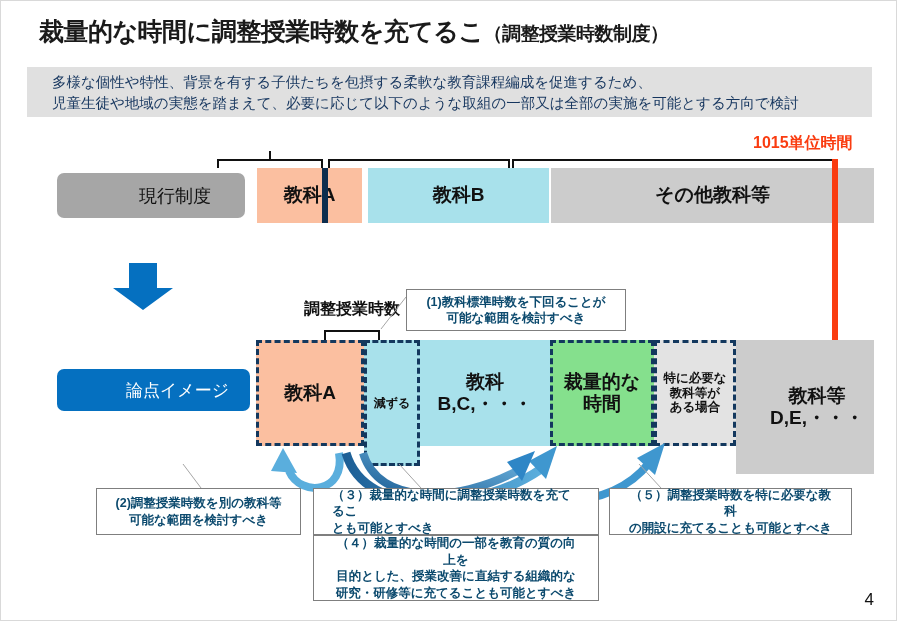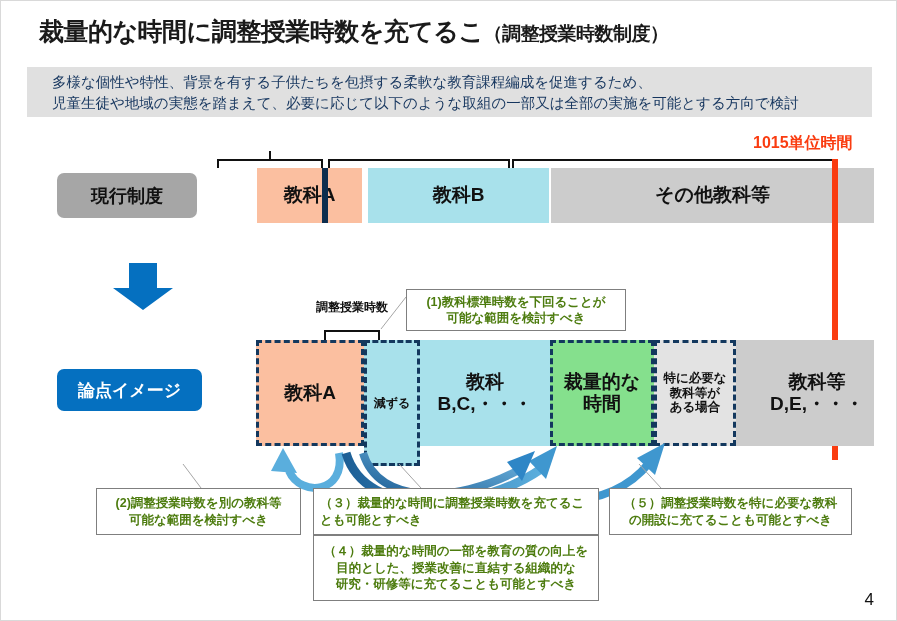--- a/index.html
+++ b/index.html
@@ -81,23 +81,24 @@
     border: 3px dashed #13385e;
   }
 
   
   .badge {
     position: absolute;
     display: flex;
     align-items: center;
     justify-content: center;
     border-radius: 7px;
-    font-weight: bold;
+    font-weight: normal;
     color: #ffffff;
     font-size: 18px;
+    padding-left: 48px;
   }
   #badge-current {
     left: 56px; top: 172px;
     width: 140px; height: 45px;
     background: #a6a6a6;
     color: #111111;
   }
   #badge-proposal {
     left: 56px; top: 368px;
     width: 145px; height: 42px;
@@ -165,49 +166,49 @@
     left: 108px; top: 262px;
     width: 68px; height: 48px;
   }
 
   
   #r2-a    { left: 215px; top: 339px; width: 108px; height: 106px; font-size: 19px; }
   #r2-gen  { left: 323px; top: 339px; width: 56px;  height: 126px; font-size: 12px; }
   #r2-bcd  { left: 379px; top: 339px; width: 130px; height: 106px; font-size: 19px; border:none; }
   #r2-disc { left: 509px; top: 339px; width: 104px; height: 106px; font-size: 19px; }
   #r2-need { left: 613px; top: 339px; width: 82px;  height: 106px; font-size: 12.5px; }
-  #r2-de   { left: 695px; top: 339px; width: 138px; height: 106px; font-size: 19px; border:none;padding-left:24px; }
+  #r2-de   { left: 695px; top: 339px; width: 138px; height: 134px; font-size: 19px; border:none;padding-left:24px; }
 
   
   #brk4 {
     position: absolute;
     left: 323px; top: 329px; width: 56px; height: 10px;
     border-top: 2px solid #111; border-left: 2px solid #111; border-right: 2px solid #111;
     box-sizing: border-box;
   }
   #brk4-label {
     position: absolute; left: 273px; top: 298px; width: 156px;
-    text-align: center; font-size: 12px; font-weight: bold; color: #111;
+    text-align: center; font-size: 16px; font-weight: bold; color: #111;
     white-space: nowrap;
   }
 
   
   .note {
     position: absolute;
     box-sizing: border-box;
     background: #ffffff;
     border: 1px solid #7f7f7f;
-    color: #4d7c0f;
+    color: #0c4a6e;
     font-weight: bold;
     line-height: 1.32;
     text-align: center;
     display: flex;
     align-items: center;
     justify-content: center;
-    padding: 3px 6px;
+    padding: 3px 18px;
   }
   #note1 { left: 405px; top: 288px; width: 220px; height: 42px; font-size: 12.5px; }
   #note2 { left: 95px;  top: 487px; width: 205px; height: 47px; font-size: 12.5px; }
   #note3 { left: 312px; top: 487px; width: 286px; height: 47px; font-size: 12.5px; text-align:left; justify-content:flex-start; }
   #note4 { left: 312px; top: 534px; width: 286px; height: 66px; font-size: 12.5px; }
   #note5 { left: 608px; top: 487px; width: 243px; height: 47px; font-size: 12.5px; }
 
   .note .inner { width: 100%; }
 
   

